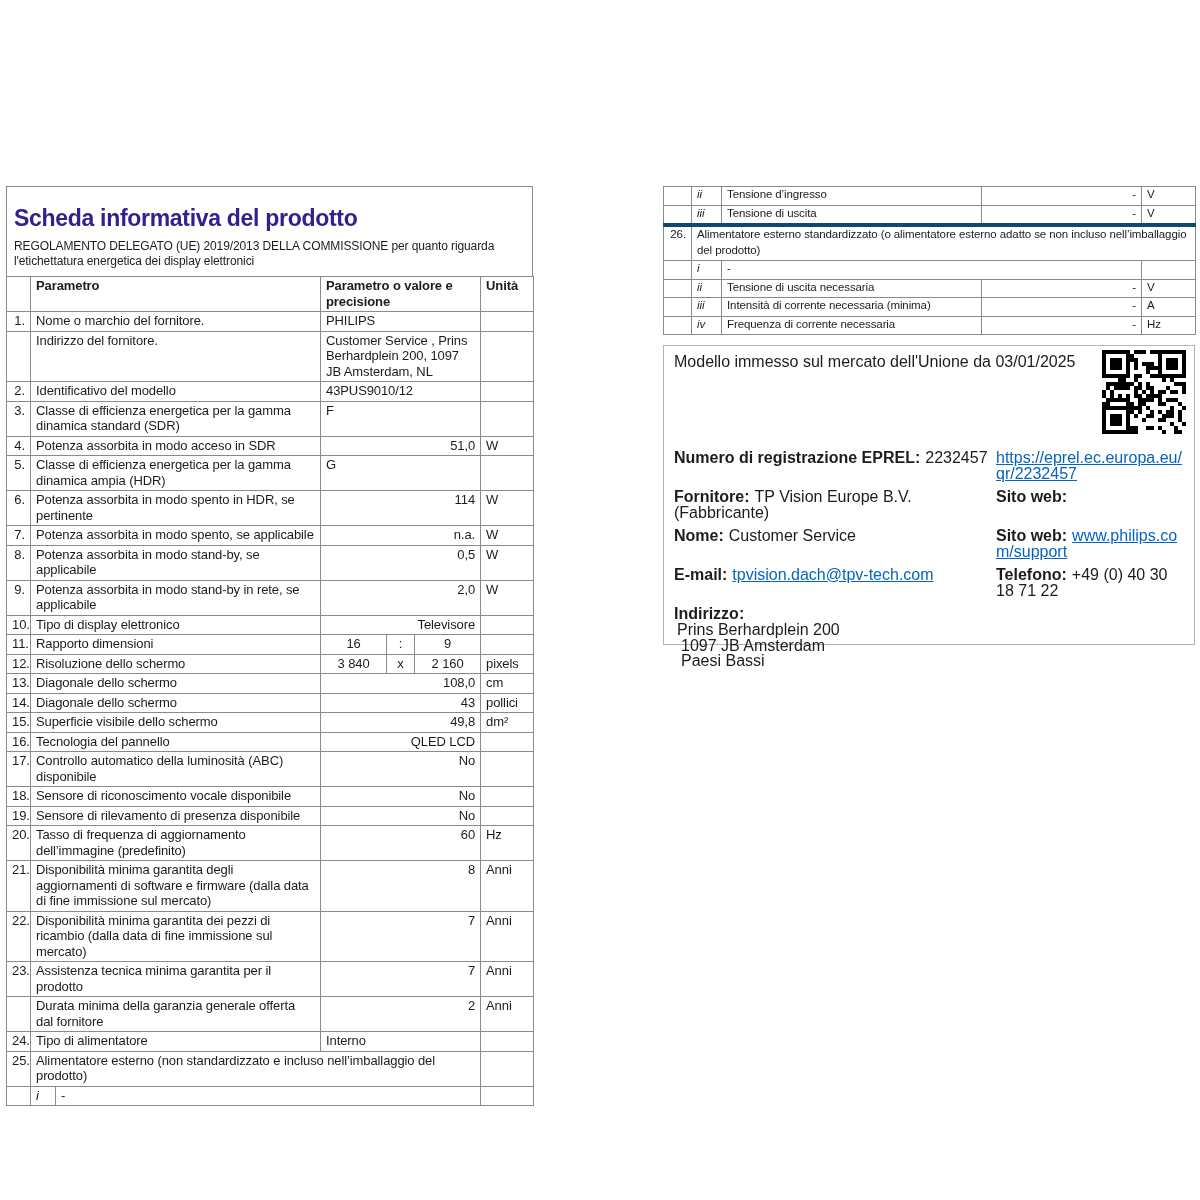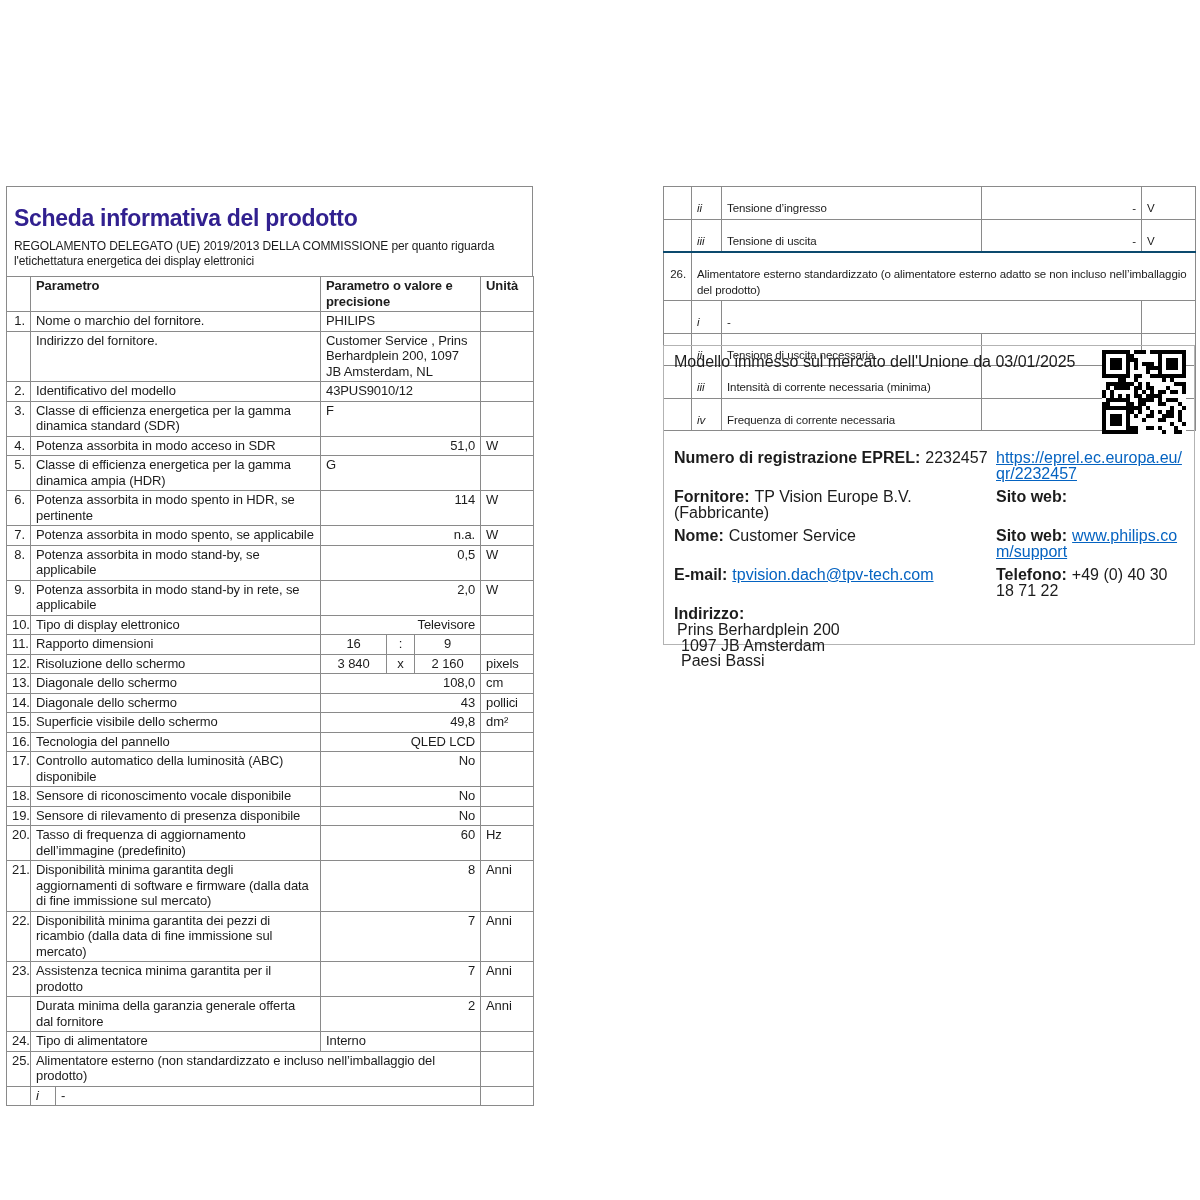--- a/index.html
+++ b/index.html
@@ -20,22 +20,22 @@
   td.c-sub{font-style:italic;}
   td.vl{text-align:left;}
   td.vr{text-align:right;padding-right:6px;}
   td.vc{text-align:center;}
   td.hdr{font-weight:bold;}
 
   
   .right-table-wrap{position:absolute;left:663px;top:186px;}
   table.rtable{border-collapse:collapse;table-layout:fixed;width:532px;
                font-size:11.5px;letter-spacing:-0.1px;}
-  table.rtable td{border:1px solid #8a8a8a;padding:14px 5px 2px 5px;vertical-align:top;line-height:15.5px;}
-  tr.thick-top td{border-top:2px solid #0c4a6e;}
+  table.rtable td{border:1px solid #8a8a8a;padding:0 5px 2px 5px;vertical-align:top;line-height:15.5px;}
+  tr.thick-top td{border-top:4px solid #0c4a6e;}
 
   
   .info-box{position:absolute;left:663px;top:345px;width:532px;height:300px;box-sizing:border-box;
             border:1px solid #b3b3b3;padding:8px 10px;font-size:16px;line-height:16px;}
   .irow{display:flex;margin-bottom:7px;}
   .c1{width:322px;flex:none;}
   .c2{flex:1;min-width:0;}
   b.lbl{margin-right:5px;}
   a.lnk{text-decoration:underline;word-break:break-all;}
   .addr{margin-left:3px;line-height:15.5px;}

